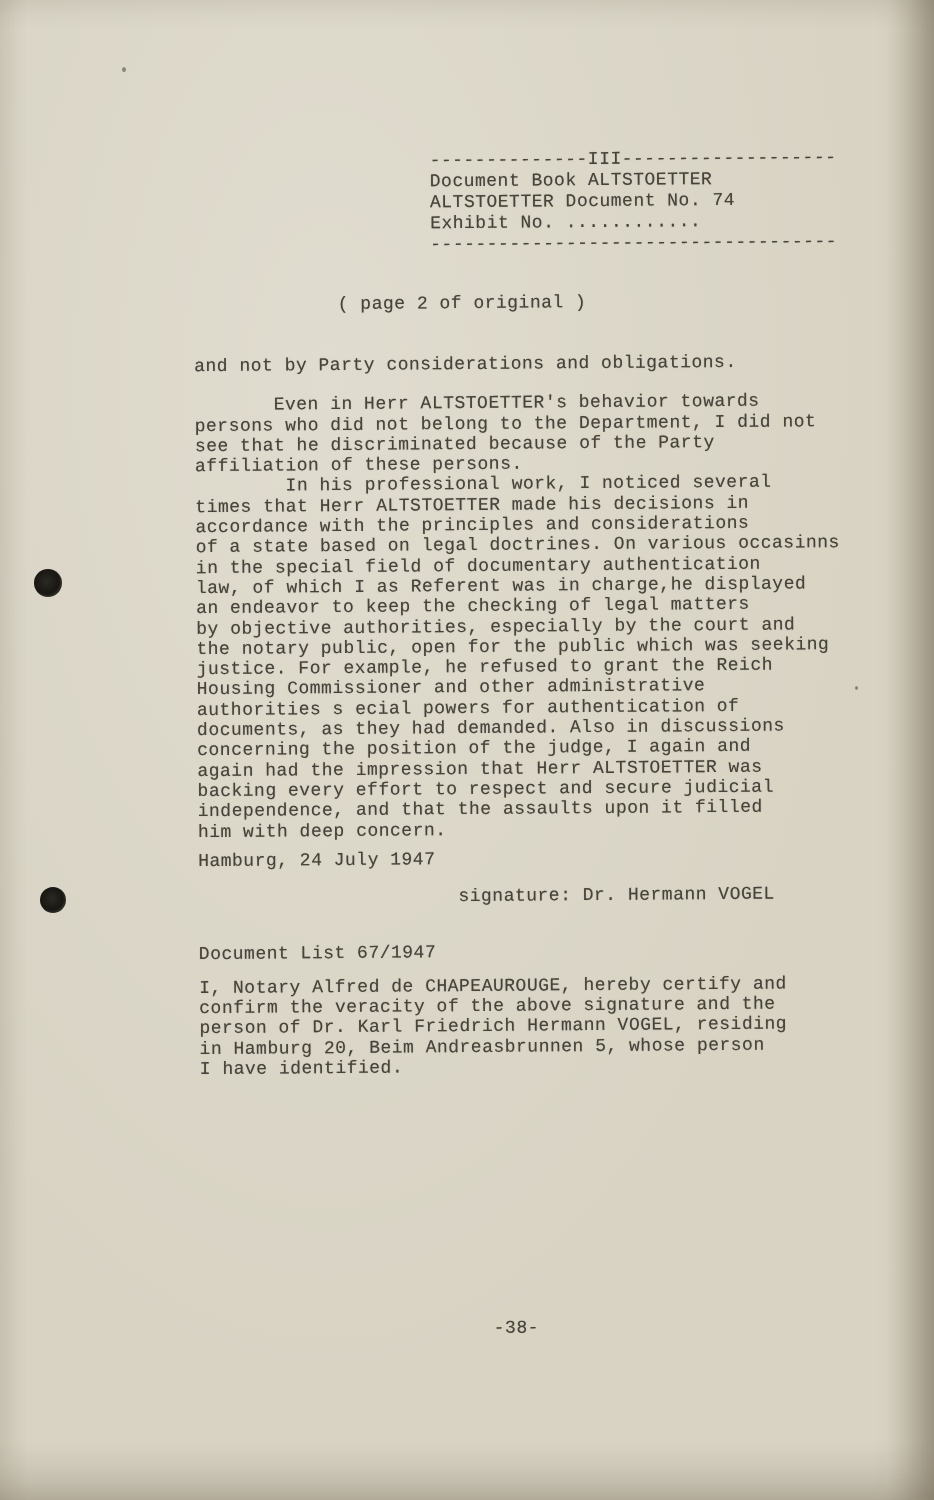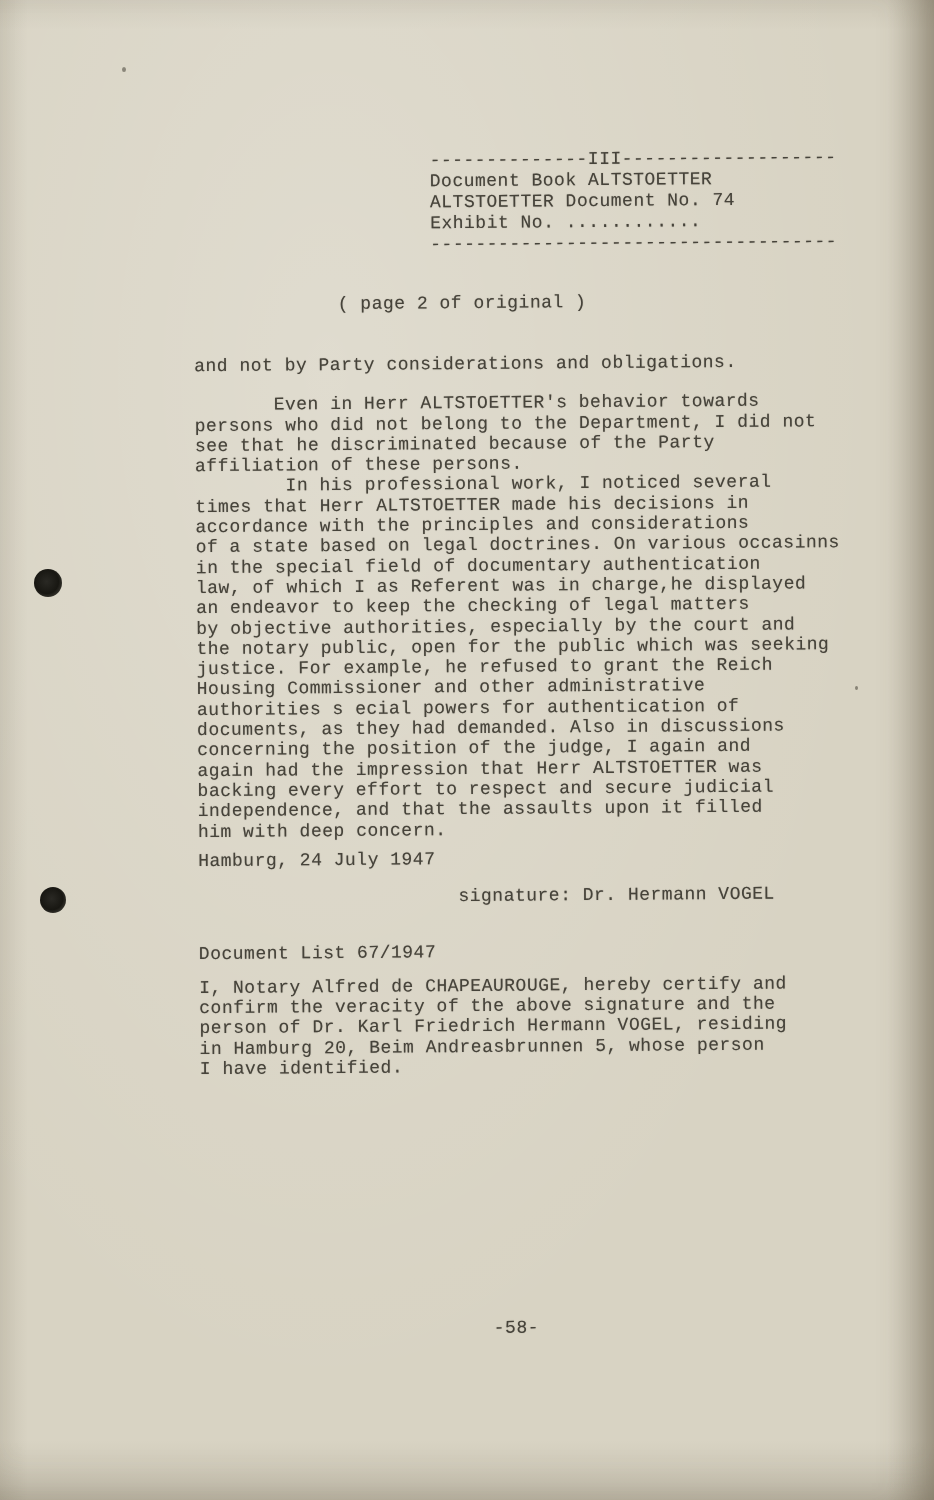--- a/index.html
+++ b/index.html
@@ -137,17 +137,17 @@
       <p class="signature tw">signature: Dr. Hermann VOGEL</p>
       <p class="doc-list tw">Document List 67/1947</p>
       <p class="certify tw">I, Notary Alfred de CHAPEAUROUGE, hereby certify and
 confirm the veracity of the above signature and the
 person of Dr. Karl Friedrich Hermann VOGEL, residing
 in Hamburg 20, Beim Andreasbrunnen 5, whose person
 I have identified.</p>
     </div>
 
     <div class="page-number">
-      <span class="tw">-58-</span>
+      <span class="tw">-38-</span>
     </div>
 
   </div>
 </div>
 
 </body></html>

